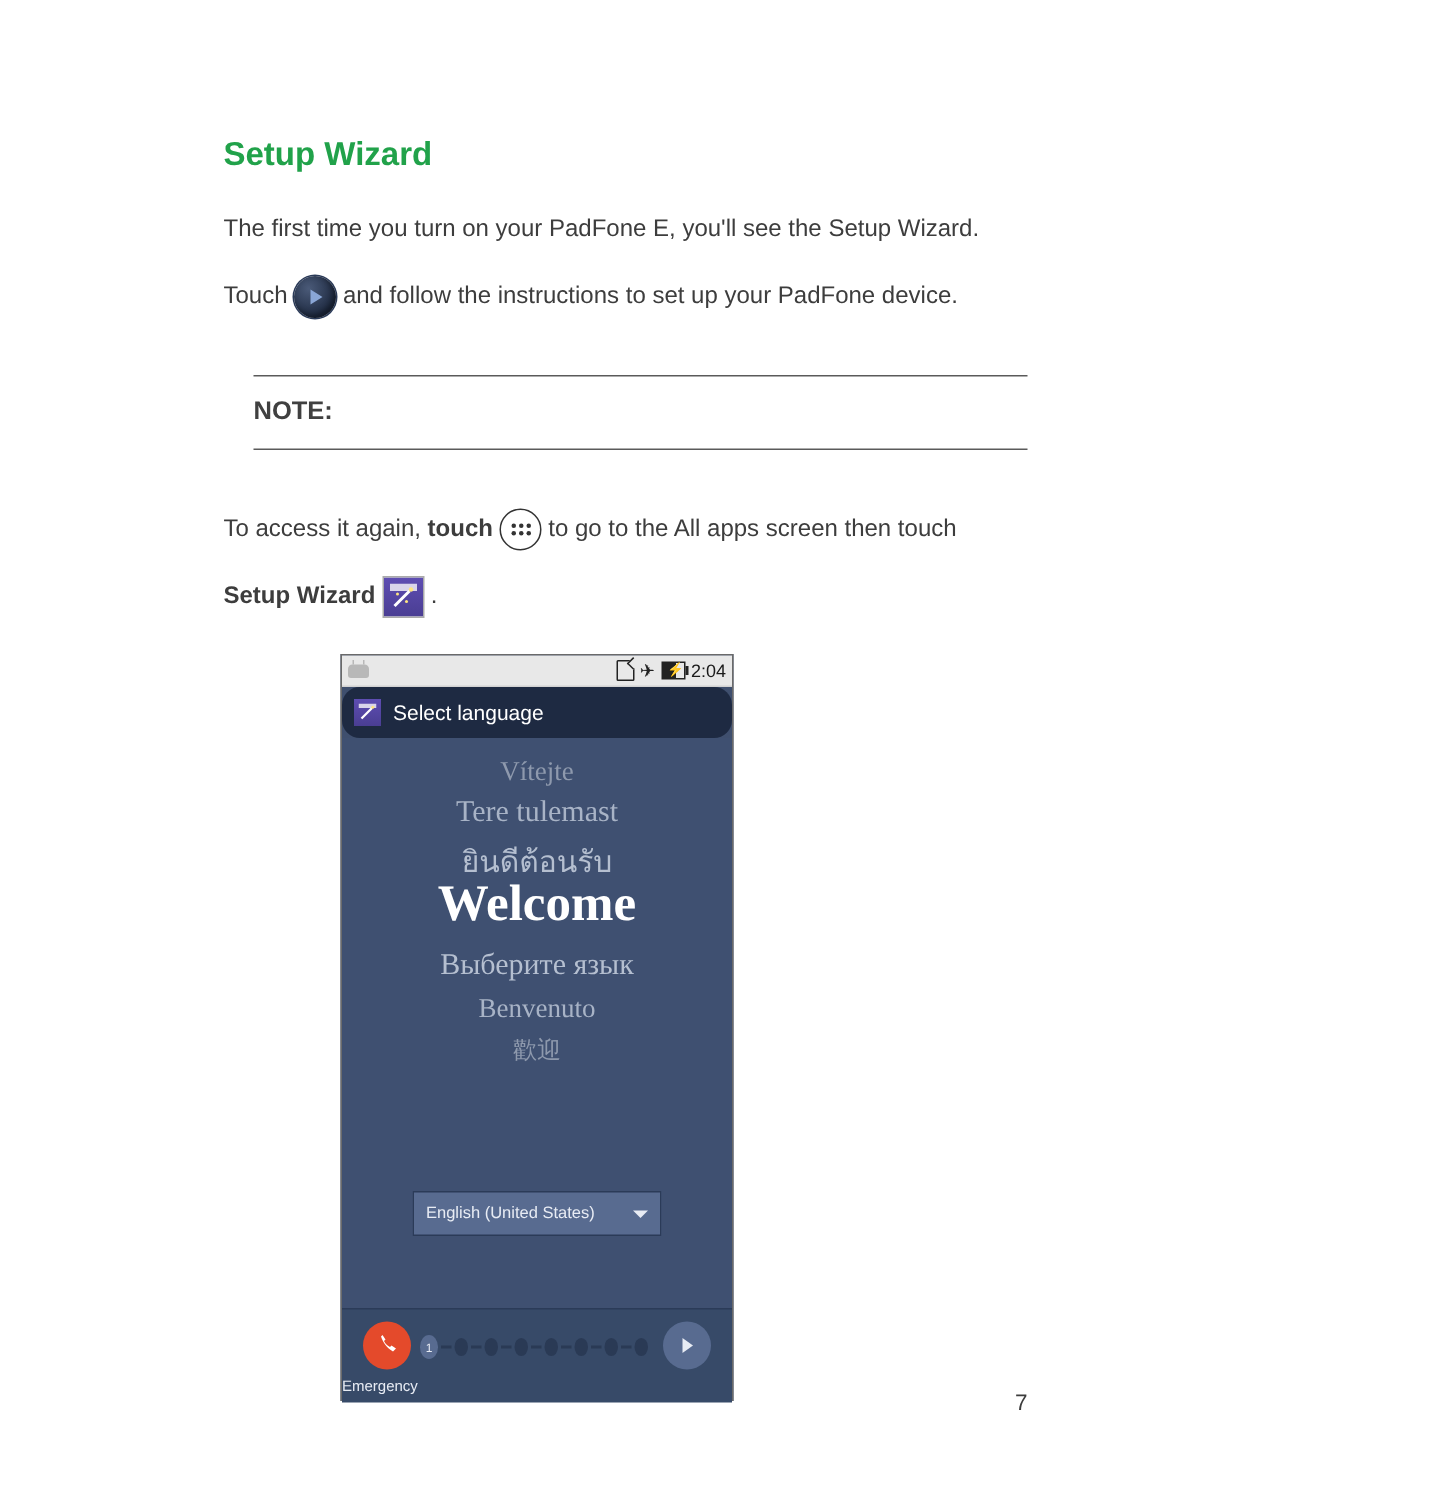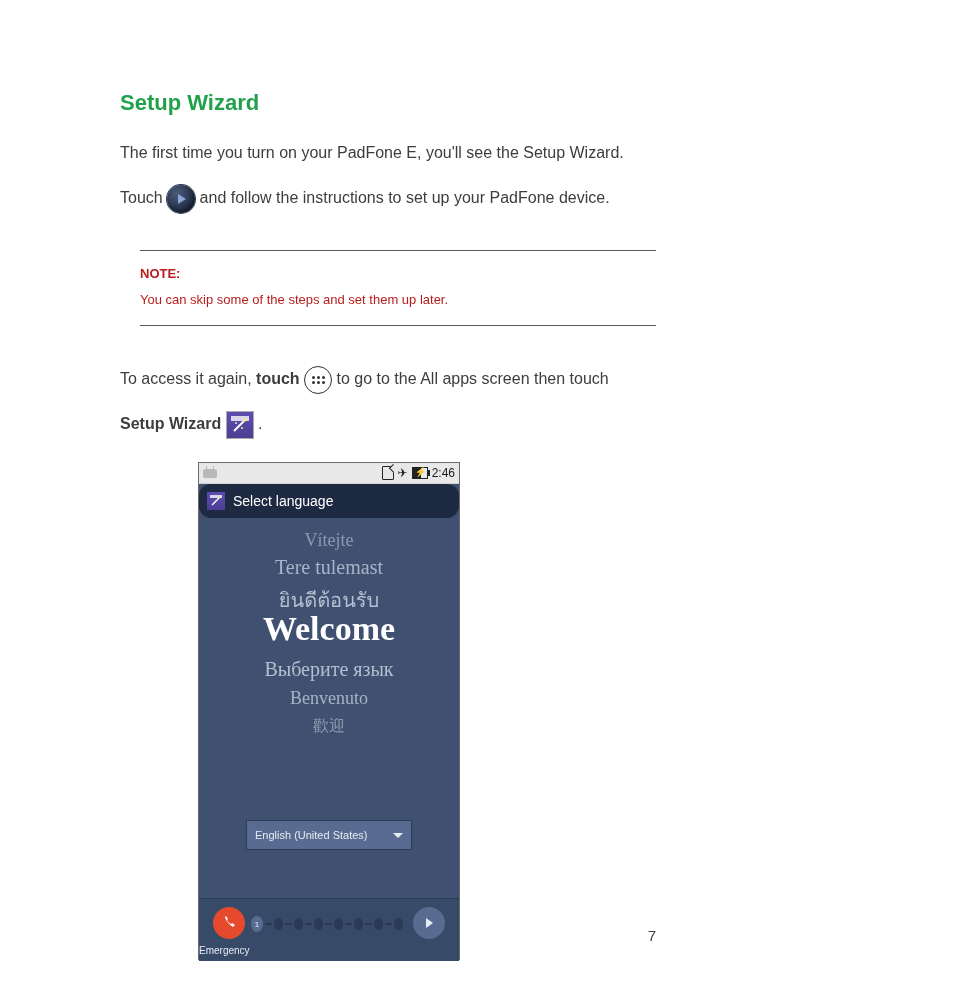--- a/index.html
+++ b/index.html
@@ -10,20 +10,21 @@
     background: #ffffff;
     font-family: Arial, Helvetica, sans-serif;
     color: #3a3a3a;
   }
   .page {
     position: relative;
     width: 776px;
     height: 1002px;
     box-sizing: border-box;
     padding: 90px 120px 40px 120px;
+    margin-left: 29px;
   }
   .heading {
     color: #21a24a;
     font-size: 22px;
     font-weight: 700;
     margin-bottom: 14px;
     font-family: Arial, Helvetica, sans-serif;
   }
   .para {
     font-size: 16px;
@@ -76,22 +77,22 @@
     box-sizing: border-box;
     display: inline-flex;
     align-items: center;
     justify-content: center;
   }
   .note-box {
     margin: 30px 0 30px 20px;
     border-top: 1px solid #5a5a5a;
     border-bottom: 1px solid #5a5a5a;
     padding: 10px 0 12px 0;
-    font-size: 13px;
-    color: #b91c1c;
+    font-size: 17px;
+    color: #404040;
     line-height: 26px;
   }
   .note-label {
     font-weight: 700;
   }
 
   
   .phone {
     position: relative;
     width: 262px;
@@ -329,21 +330,20 @@
           <svg width="12" height="12" viewBox="0 0 12 12">
             <polygon points="3,1 11,6 3,11" fill="#8aa6d6"></polygon>
           </svg>
         </span>
     </span>
     <span> and follow the instructions to set up your PadFone device.</span>
   </div>
 
   <div class="note-box">
     <div class="note-label">NOTE:</div>
-    <div>You can skip some of the steps and set them up later.</div>
   </div>
 
   <div class="para">
     <span>To access it again, </span>
     <b>touch</b>
     <span> </span>
     <span class="inline-icon">
       <span class="apps-icon">
         <span class="dots">
             <span></span>
@@ -376,21 +376,21 @@
     <div class="statusbar">
       <div class="status-left">
         <span class="android-small"></span>
       </div>
       <div class="status-right">
         <span class="sim-icon"></span>
         <span class="plane">✈</span>
         <span class="batt">
             <span class="bolt">⚡</span>
           </span>
-        <span>2:46</span>
+        <span>2:04</span>
       </div>
     </div>
     <div class="titlebar">
       <span class="wand-small">
         <svg width="12" height="12" viewBox="0 0 12 12">
           <rect x="0" y="0" width="12" height="3" fill="#d9d5ea"></rect>
           <line x1="2" y1="10" x2="9" y2="3" stroke="#fff" stroke-width="1.5"></line>
           <circle cx="9.5" cy="2.5" r="1" fill="#ffe680"></circle>
         </svg>
       </span>

